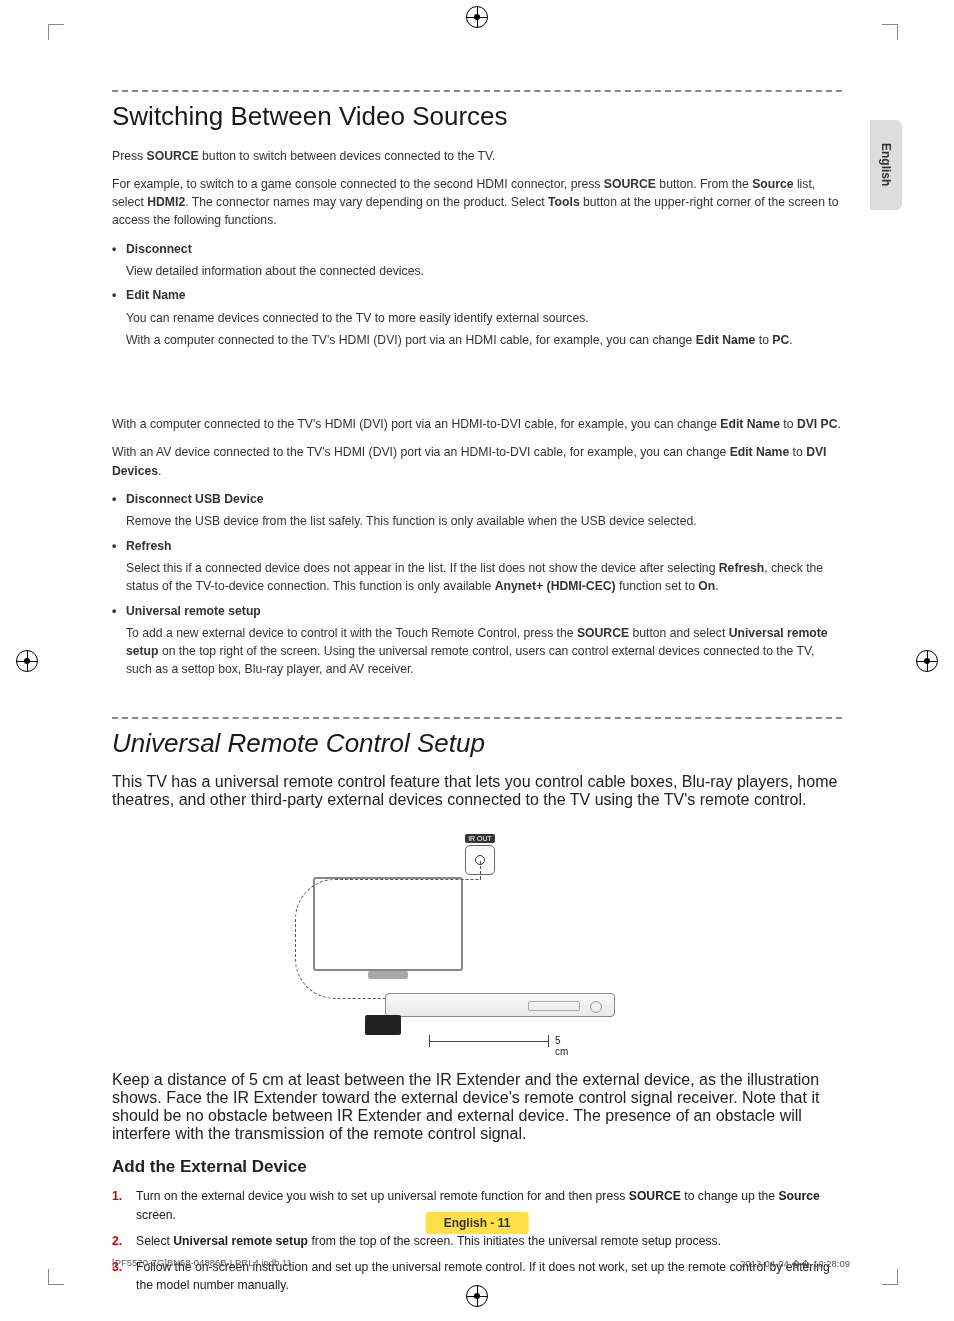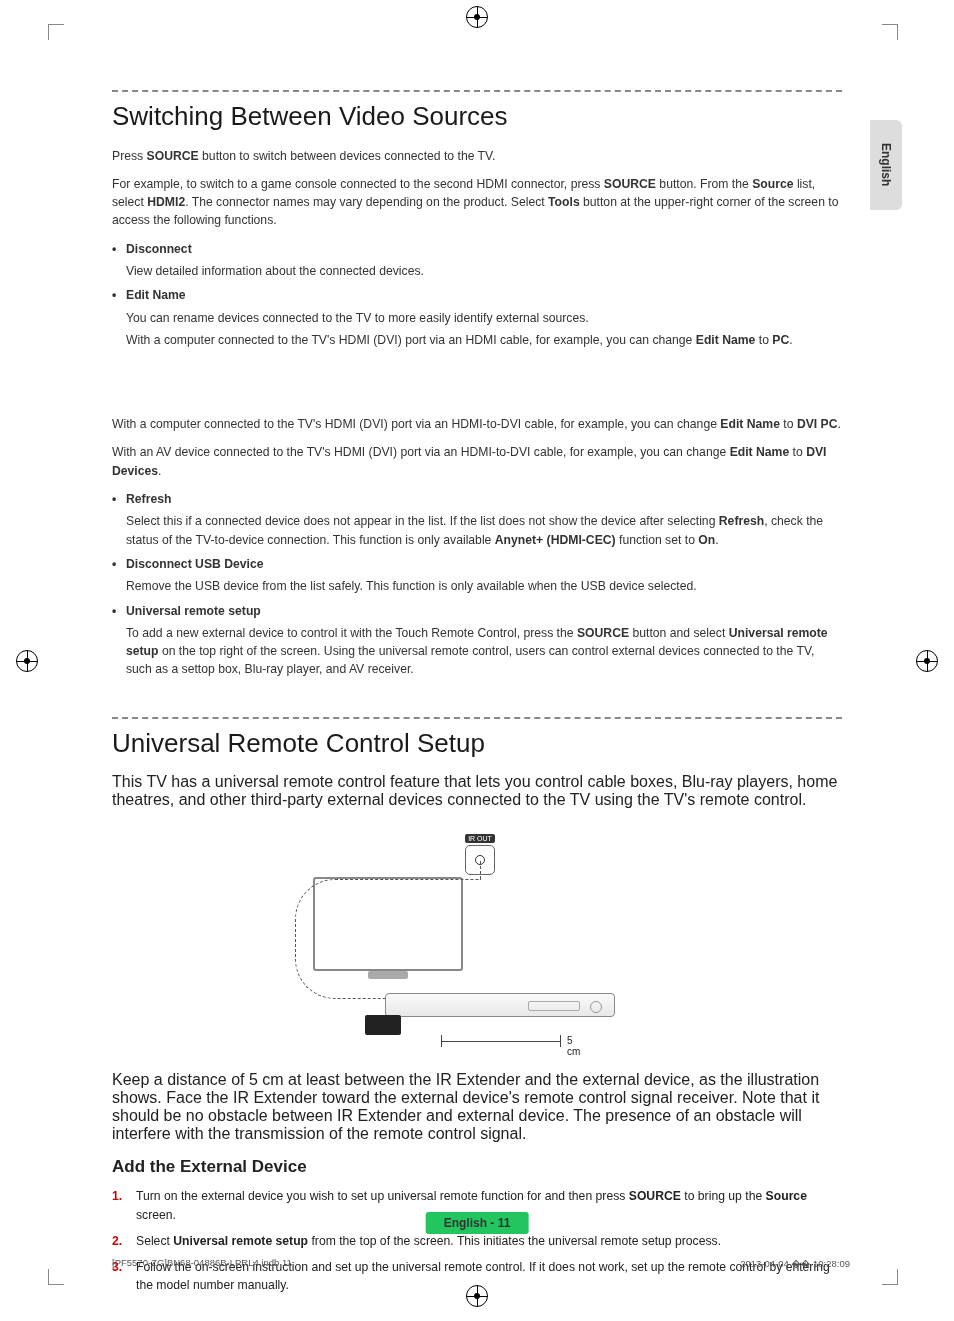--- a/index.html
+++ b/index.html
@@ -65,21 +65,21 @@
 
   h1.section {
     font-size: 26px;
     font-weight: 300;
     color: #1a1a1a;
     border-top: 2px dashed #888;
     padding-top: 8px;
     margin-bottom: 14px;
     line-height: 1.25;
   }
-  .full h1.section { margin-top: 28px; }
+  .full h1.section { margin-top: 28px; font-style: italic; }
 
   p { margin-bottom: 10px; }
   .b { font-weight: bold; }
   ul.bullets { list-style: none; margin: 6px 0 10px 0; }
   ul.bullets > li { position: relative; padding-left: 14px; margin-bottom: 6px; font-weight: bold; }
   ul.bullets > li::before { content: "•"; position: absolute; left: 0; }
   ul.bullets > li .desc { display:block; font-weight: normal; margin-top: 4px; }
 
   h2.sub { font-size: 17px; font-weight: bold; margin: 14px 0 10px 0; }
   ol.steps { list-style: none; counter-reset: step; margin-left: 0; }
@@ -120,29 +120,29 @@
     width:36px; height:20px; background:#222; border-radius:2px;
   }
   .wire {
     position:absolute;
     border:1.2px dashed #555;
     border-right:none;border-bottom:none;
   }
   .wire1{left:203px;top:38px;width:1px;height:18px;border-top:none;border-left:1.2px dashed #555;}
   .wire2{left:18px; top:56px; width:186px;height:120px;border-radius:40px 0 0 40px;border-right:none;border-top:1.2px dashed #555;border-left:1.2px dashed #555;border-bottom:1.2px dashed #555;}
 
-  .dist-line{position:absolute;left:164px;top:212px;width:120px;height:14px;}
+  .dist-line{position:absolute;left:152px;top:212px;width:120px;height:14px;}
   .dist-line .bar{position:absolute;top:6px;left:0;right:0;height:1px;background:#444;}
   .dist-line .t{position:absolute;top:0;width:1px;height:12px;background:#444;}
   .dist-line .t.l{left:0}.dist-line .t.r{right:0;}
   .dist-line .txt{position:absolute;left:126px;top:0;font-size:10px;}
 
   .footer-pg {
     position:absolute; left:50%; bottom:56px; transform:translateX(-50%);
-    background:#22c55e; padding:4px 18px; border-radius:3px;
+    background:#fde047; padding:4px 18px; border-radius:3px;
     font-size:12px; font-weight:bold; color:#333;
   }
   .footer-meta{
     position:absolute; bottom:20px; left:56px; right:48px;
     display:flex; justify-content:space-between;
     font-size:9.5px; color:#555;
   }
 </style>
 </head>
 <body>
@@ -199,28 +199,28 @@
     <div class="col">
       <p style="margin-top:24px">
         <span>With a computer connected to the TV's HDMI (DVI) port via an HDMI-to-DVI cable, for example, you can change </span><span class="b">Edit Name</span><span> to </span><span class="b">DVI PC</span><span>.</span>
       </p>
       <p>
         <span>With an AV device connected to the TV's HDMI (DVI) port via an HDMI-to-DVI cable, for example, you can change </span><span class="b">Edit Name</span><span> to </span><span class="b">DVI Devices</span><span>.</span>
       </p>
 
       <ul class="bullets">
         <li>
+          <span>Disconnect USB Device</span>
+          <span class="desc">Remove the USB device from the list safely. This function is only available when the USB device selected.</span>
+        </li>
+        <li>
           <span>Refresh</span>
           <span class="desc">
             <span>Select this if a connected device does not appear in the list. If the list does not show the device after selecting </span><span class="b">Refresh</span><span>, check the status of the TV-to-device connection. This function is only available </span><span class="b">Anynet+ (HDMI-CEC)</span><span> function set to </span><span class="b">On</span><span>.</span>
           </span>
-        </li>
-        <li>
-          <span>Disconnect USB Device</span>
-          <span class="desc">Remove the USB device from the list safely. This function is only available when the USB device selected.</span>
         </li>
         <li>
           <span>Universal remote setup</span>
           <span class="desc">
             <span>To add a new external device to control it with the Touch Remote Control, press the </span><span class="b">SOURCE</span><span> button and select </span><span class="b">Universal remote setup</span><span> on the top right of the screen. Using the universal remote control, users can control external devices connected to the TV, such as a settop box, Blu-ray player, and AV receiver.</span>
           </span>
         </li>
       </ul>
     </div>
   </div>
@@ -247,21 +247,21 @@
           <div class="t r"></div>
         <span class="txt">5 cm</span>
       </div>
     </div>
 
     <p>Keep a distance of 5 cm at least between the IR Extender and the external device, as the illustration shows. Face the IR Extender toward the external device's remote control signal receiver. Note that it should be no obstacle between IR Extender and external device. The presence of an obstacle will interfere with the transmission of the remote control signal.</p>
 
     <h2 class="sub">Add the External Device</h2>
     <ol class="steps">
       <li>
-        <span>Turn on the external device you wish to set up universal remote function for and then press </span><span class="b">SOURCE</span><span> to bring up the </span><span class="b">Source</span><span> screen.</span>
+        <span>Turn on the external device you wish to set up universal remote function for and then press </span><span class="b">SOURCE</span><span> to change up the </span><span class="b">Source</span><span> screen.</span>
       </li>
       <li>
         <span>Select </span><span class="b">Universal remote setup</span><span> from the top of the screen. This initiates the universal remote setup process.</span>
       </li>
       <li>
         <span>Follow the on-screen instruction and set up the universal remote control. If it does not work, set up the remote control by entering the model number manually.</span>
       </li>
     </ol>
   </div>
 

